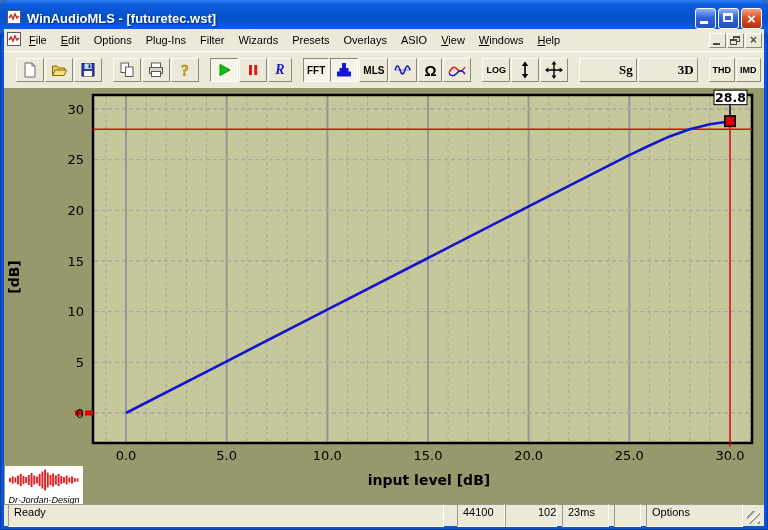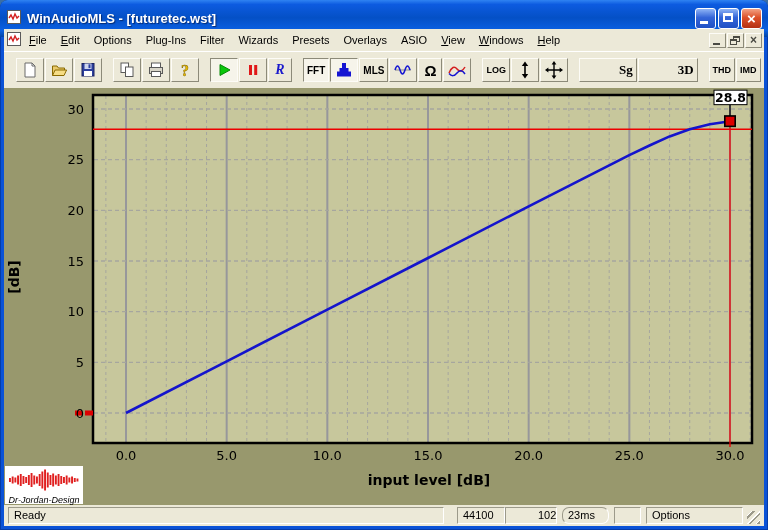--- a/index.html
+++ b/index.html
@@ -55,21 +55,21 @@
   
   #chart{position:absolute;left:4px;top:88px;width:760px;height:417px;background:#98986d;}
   #plot-svg{position:absolute;left:0;top:0;}
   #logo{position:absolute;left:1px;top:378px;width:78px;height:38px;background:#fff;
     text-align:center;font-style:italic;}
   #logo-text{font-size:9px;color:#000;line-height:9px;display:block;
     font-family:"Liberation Sans",sans-serif;}
   
   #statusbar{position:absolute;left:4px;top:505px;width:760px;height:21px;background:#ece9d8;
     box-sizing:border-box;display:flex;align-items:center;padding:2px 4px;font-size:11px;color:#000;}
-  .spane{border:1px solid;border-color:#9c9a8a #fff #fff #9c9a8a;height:17px;line-height:15px;
+  .spane{border:1px solid;border-color:#9c9a8a #fff #fff #9c9a8a;height:23px;line-height:15px;
     box-sizing:border-box;padding:0 5px;white-space:nowrap;overflow:hidden;}
   #status-ready{flex:1;margin-right:8px;}
   #grip{width:13px;height:13px;margin-left:4px;align-self:flex-end;
     background:repeating-linear-gradient(135deg,transparent 0 3px,#fff 3px 4px,#9c9a8a 4px 6px);}
 </style>
 </head>
 <body>
 
 <div id="win">
 
@@ -374,20 +374,20 @@
         </svg>
       <span id="logo-text">Dr-Jordan-Design</span>
     </div>
   </div>
 
   <div id="statusbar">
     <span class="spane" id="status-ready">Ready</span>
     <span id="status-panes" style="display:flex;">
         <span class="spane" style="width: 48px; margin-left: 5px;">44100</span>
         <span class="spane" style="width: 52px; text-align: center; padding-left: 32px;">1024</span>
-        <span class="spane" style="width: 47px; margin-left: 5px; border-radius: 7px;">23ms</span>
+        <span class="spane" style="width: 47px; margin-left: 5px;">23ms</span>
         <span class="spane" style="width: 27px; margin-left: 5px;"></span>
         <span class="spane" style="width: 97px; margin-left: 5px;">Options</span>
       </span>
     <span id="grip"></span>
   </div>
 
 </div>
 
 </body></html>

